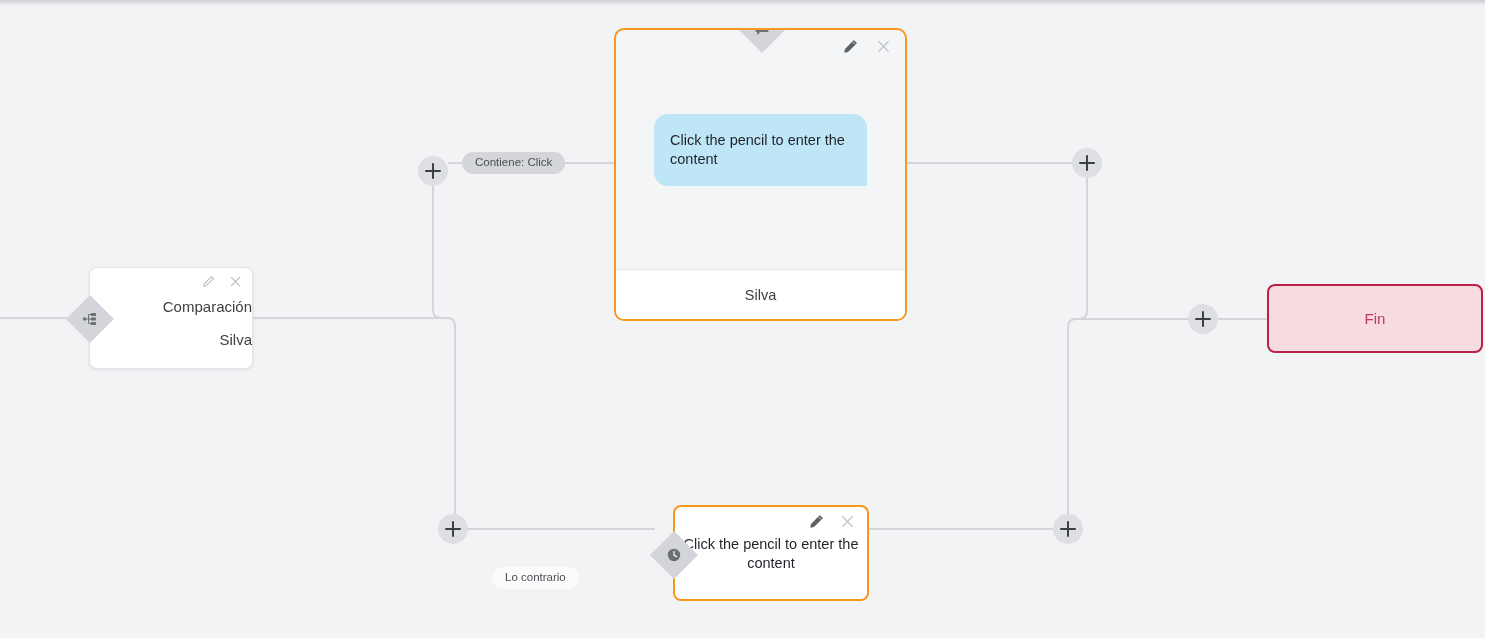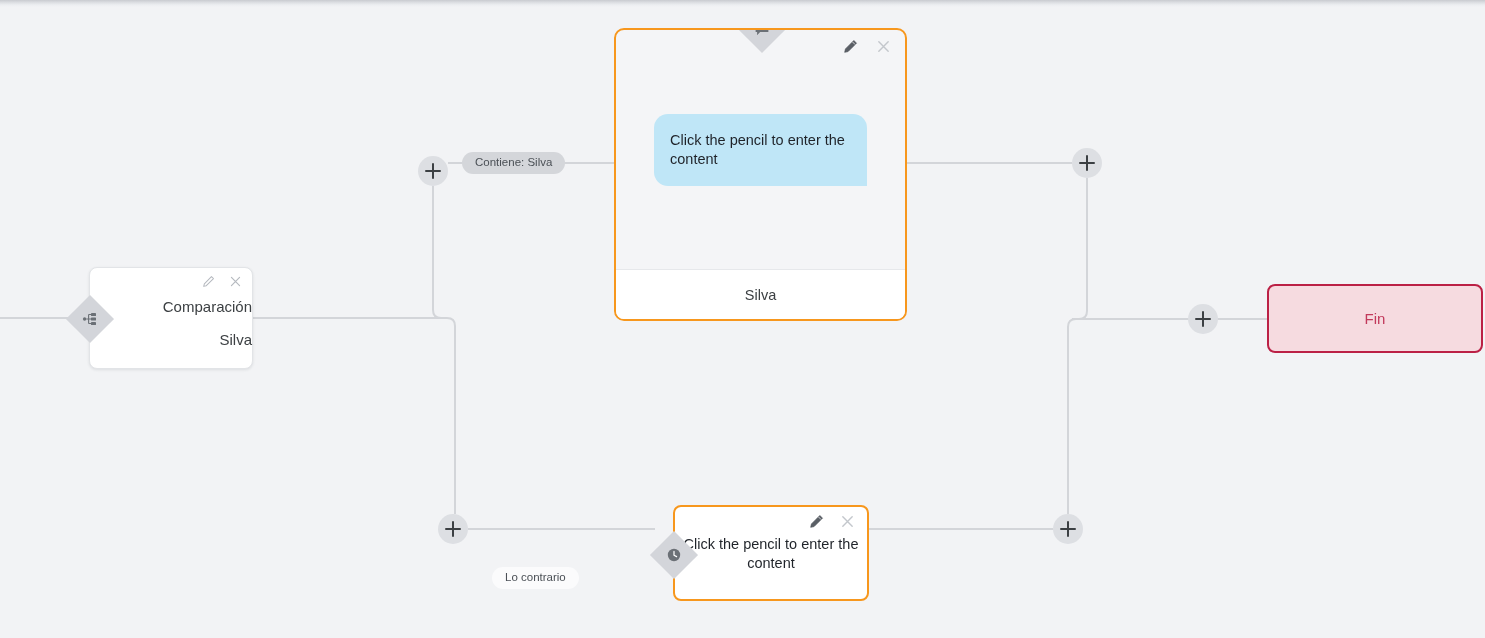--- a/index.html
+++ b/index.html
@@ -367,21 +367,21 @@
           <path d="M3,3 L13,13 M13,3 L3,13" stroke="#c3c7cc" stroke-width="1.5" stroke-linecap="round"></path>
         </svg>
       </span>
     </div>
 
     <div class="wait-text">Click the pencil to enter the content</div>
   </div>
 
   <div class="node" id="node-fin">Fin</div>
 
-  <div class="edge-label" id="label-contiene">Contiene: Silva</div>
+  <div class="edge-label" id="label-contiene">Contiene: Click</div>
   <div class="edge-label" id="label-contrario">Lo contrario</div>
 
   <div class="plus-btn" style="left:418px; top:156px;"></div>
   <div class="plus-btn" style="left:438px; top:514px;"></div>
   <div class="plus-btn" style="left:1072px; top:148px;"></div>
   <div class="plus-btn" style="left:1053px; top:514px;"></div>
   <div class="plus-btn" style="left:1188px; top:304px;"></div>
 
 </div>
 

